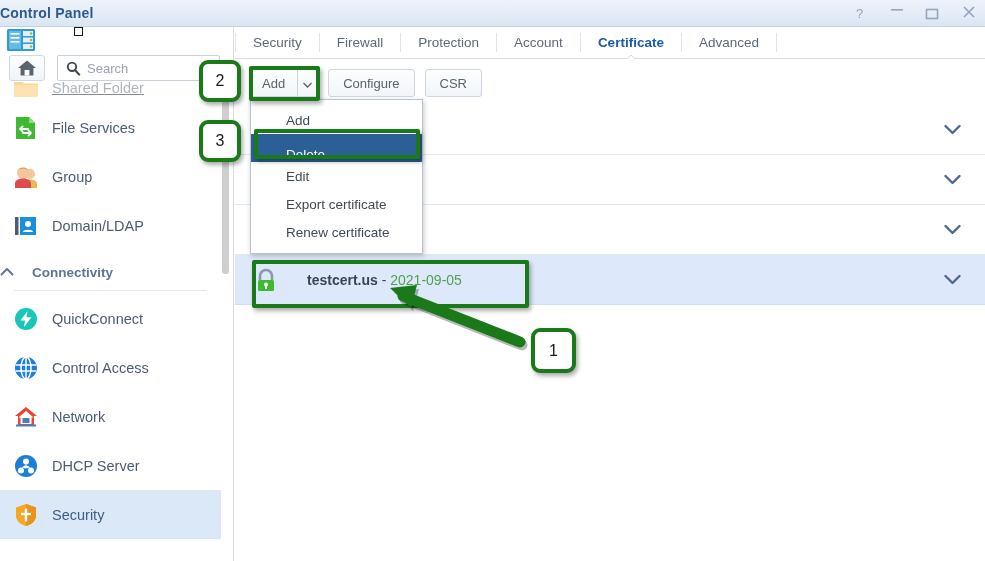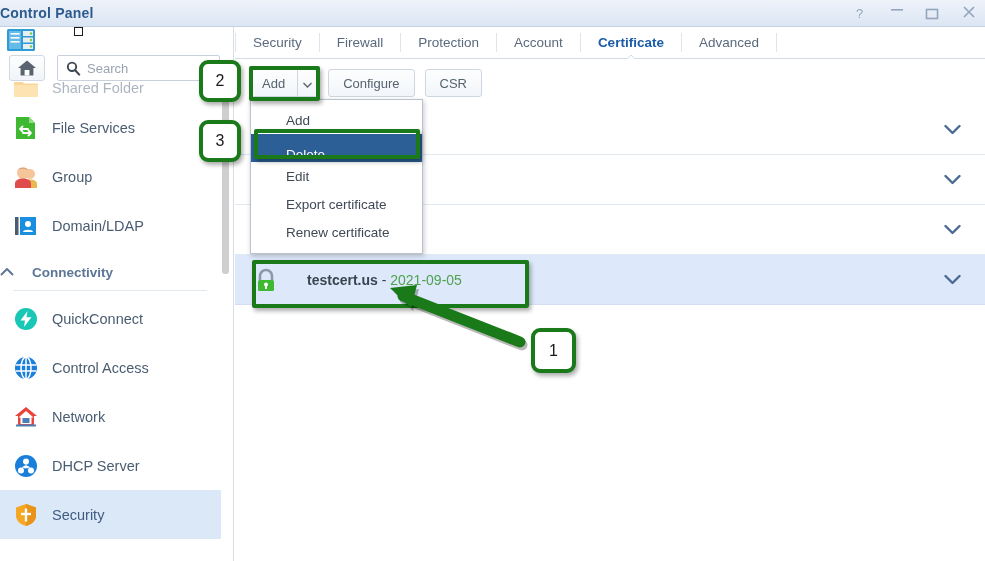--- a/index.html
+++ b/index.html
@@ -80,21 +80,21 @@
   }
   .sb-item {
     position: relative; height: 49px;
     display: flex; align-items: center;
     padding-left: 11px; cursor: pointer;
   }
   .sb-item .ico { width: 30px; height: 30px; display:flex; align-items:center; justify-content:center; flex: 0 0 30px; }
   .sb-item .lbl { margin-left: 11px; font-size: 14.5px; color: #4a5c72; }
   .sb-item.selected { background: #dbe8f8; }
   .sb-item.selected .lbl { color: #3f5c80; }
-  .sb-item.faded { opacity: .45; }
+  .sb-item.faded { opacity: .45; text-decoration: underline; }
   .sb-group {
     position: relative; height: 44px; display: flex; align-items: center;
     padding-left: 0; cursor: pointer;
   }
   .sb-group .lbl { margin-left: 14px; font-size: 13.5px; font-weight: bold; color: #5d7695; }
   .sb-group-line { position: absolute; left: 13px; right: 14px; bottom: 3px; height: 1px; background: #e3e9f0; }
 
   .sb-scrollbar {
     position: absolute; left: 222px; top: 57px; width: 7px; height: 190px;
     background: #cfcfcf; border-radius: 3px; cursor: pointer; z-index: 7;

